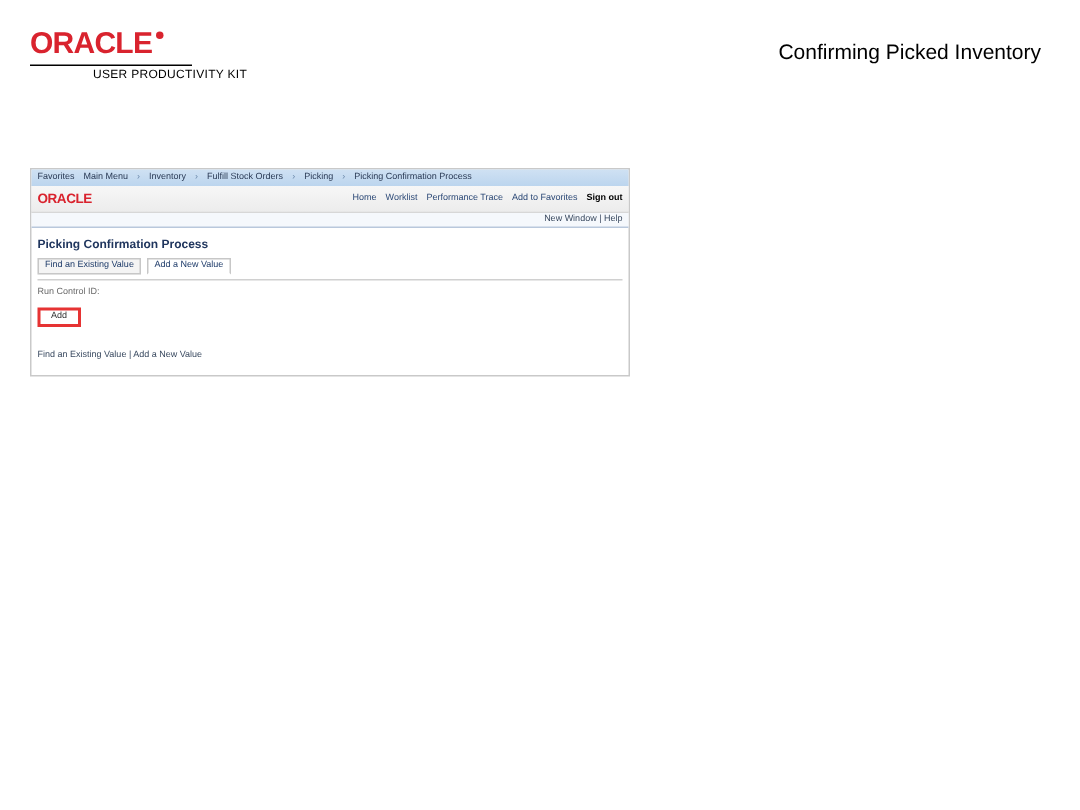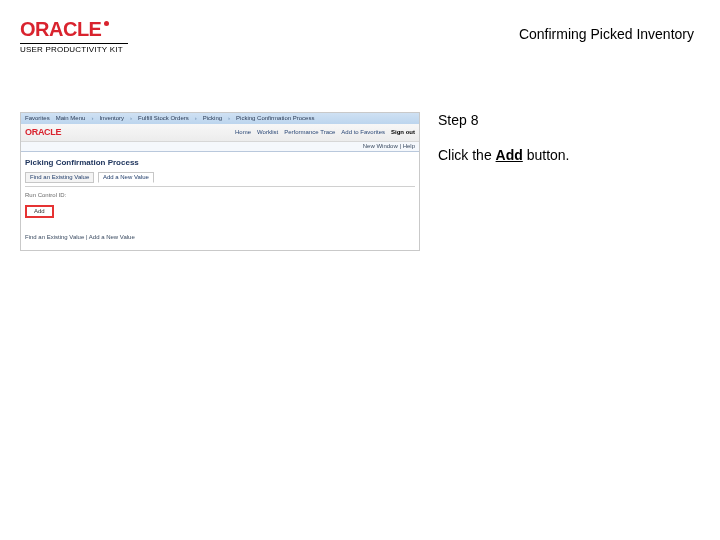--- a/index.html
+++ b/index.html
@@ -5,21 +5,21 @@
   * { box-sizing: border-box; margin: 0; padding: 0; }
   html, body { width: 720px; height: 540px; background: #fff; font-family: Arial, Helvetica, sans-serif; }
   .page { position: relative; width: 720px; height: 540px; }
 
   
   .brand-block { position: absolute; left: 20px; top: 18px; }
   .oracle-logo { display: flex; align-items: center; gap: 2px; }
   .oracle-text { color: #d9232e; font-weight: bold; font-size: 20px; letter-spacing: -0.5px; font-family: Arial, sans-serif; }
   .oracle-dot { width: 5px; height: 5px; background: #d9232e; border-radius: 50%; margin-left: 1px; position: relative; top: -6px; }
   .brand-rule { border: none; border-top: 1px solid #000; margin: 2px 0 1px 0; width: 108px; }
-  .brand-sub { font-size: 8px; letter-spacing: 0.2px; color: #000; }
+  .brand-sub { font-size: 8px; letter-spacing: 0.2px; color: #000; margin-left: 42px; }
 
   
   .doc-title { position: absolute; right: 26px; top: 26px; font-size: 14px; color: #000; }
 
   
   .body-row { position: absolute; left: 20px; top: 112px; right: 20px; display: flex; gap: 18px; }
   .screenshot-col { width: 400px; }
   .text-col { flex: 1; font-size: 14px; color: #000; }
   .step-label { margin-bottom: 18px; }
   .instruction { line-height: 1.3; }
@@ -105,21 +105,15 @@
         <div class="sect">Run Control ID:</div>
 
         <div class="highlighted">
           <span class="add-btn">Add</span>
         </div>
 
         <div class="footline">Find an Existing Value | Add a New Value</div>
       </div>
     </div>
 
-    <div class="text-col">
-      <div class="step-label">Step 8</div>
-      <div class="instruction">
-        <span>Click the </span><span class="strong">Add</span><span> button.</span>
-      </div>
-    </div>
 
   </div>
 </div>
 
 </body></html>

